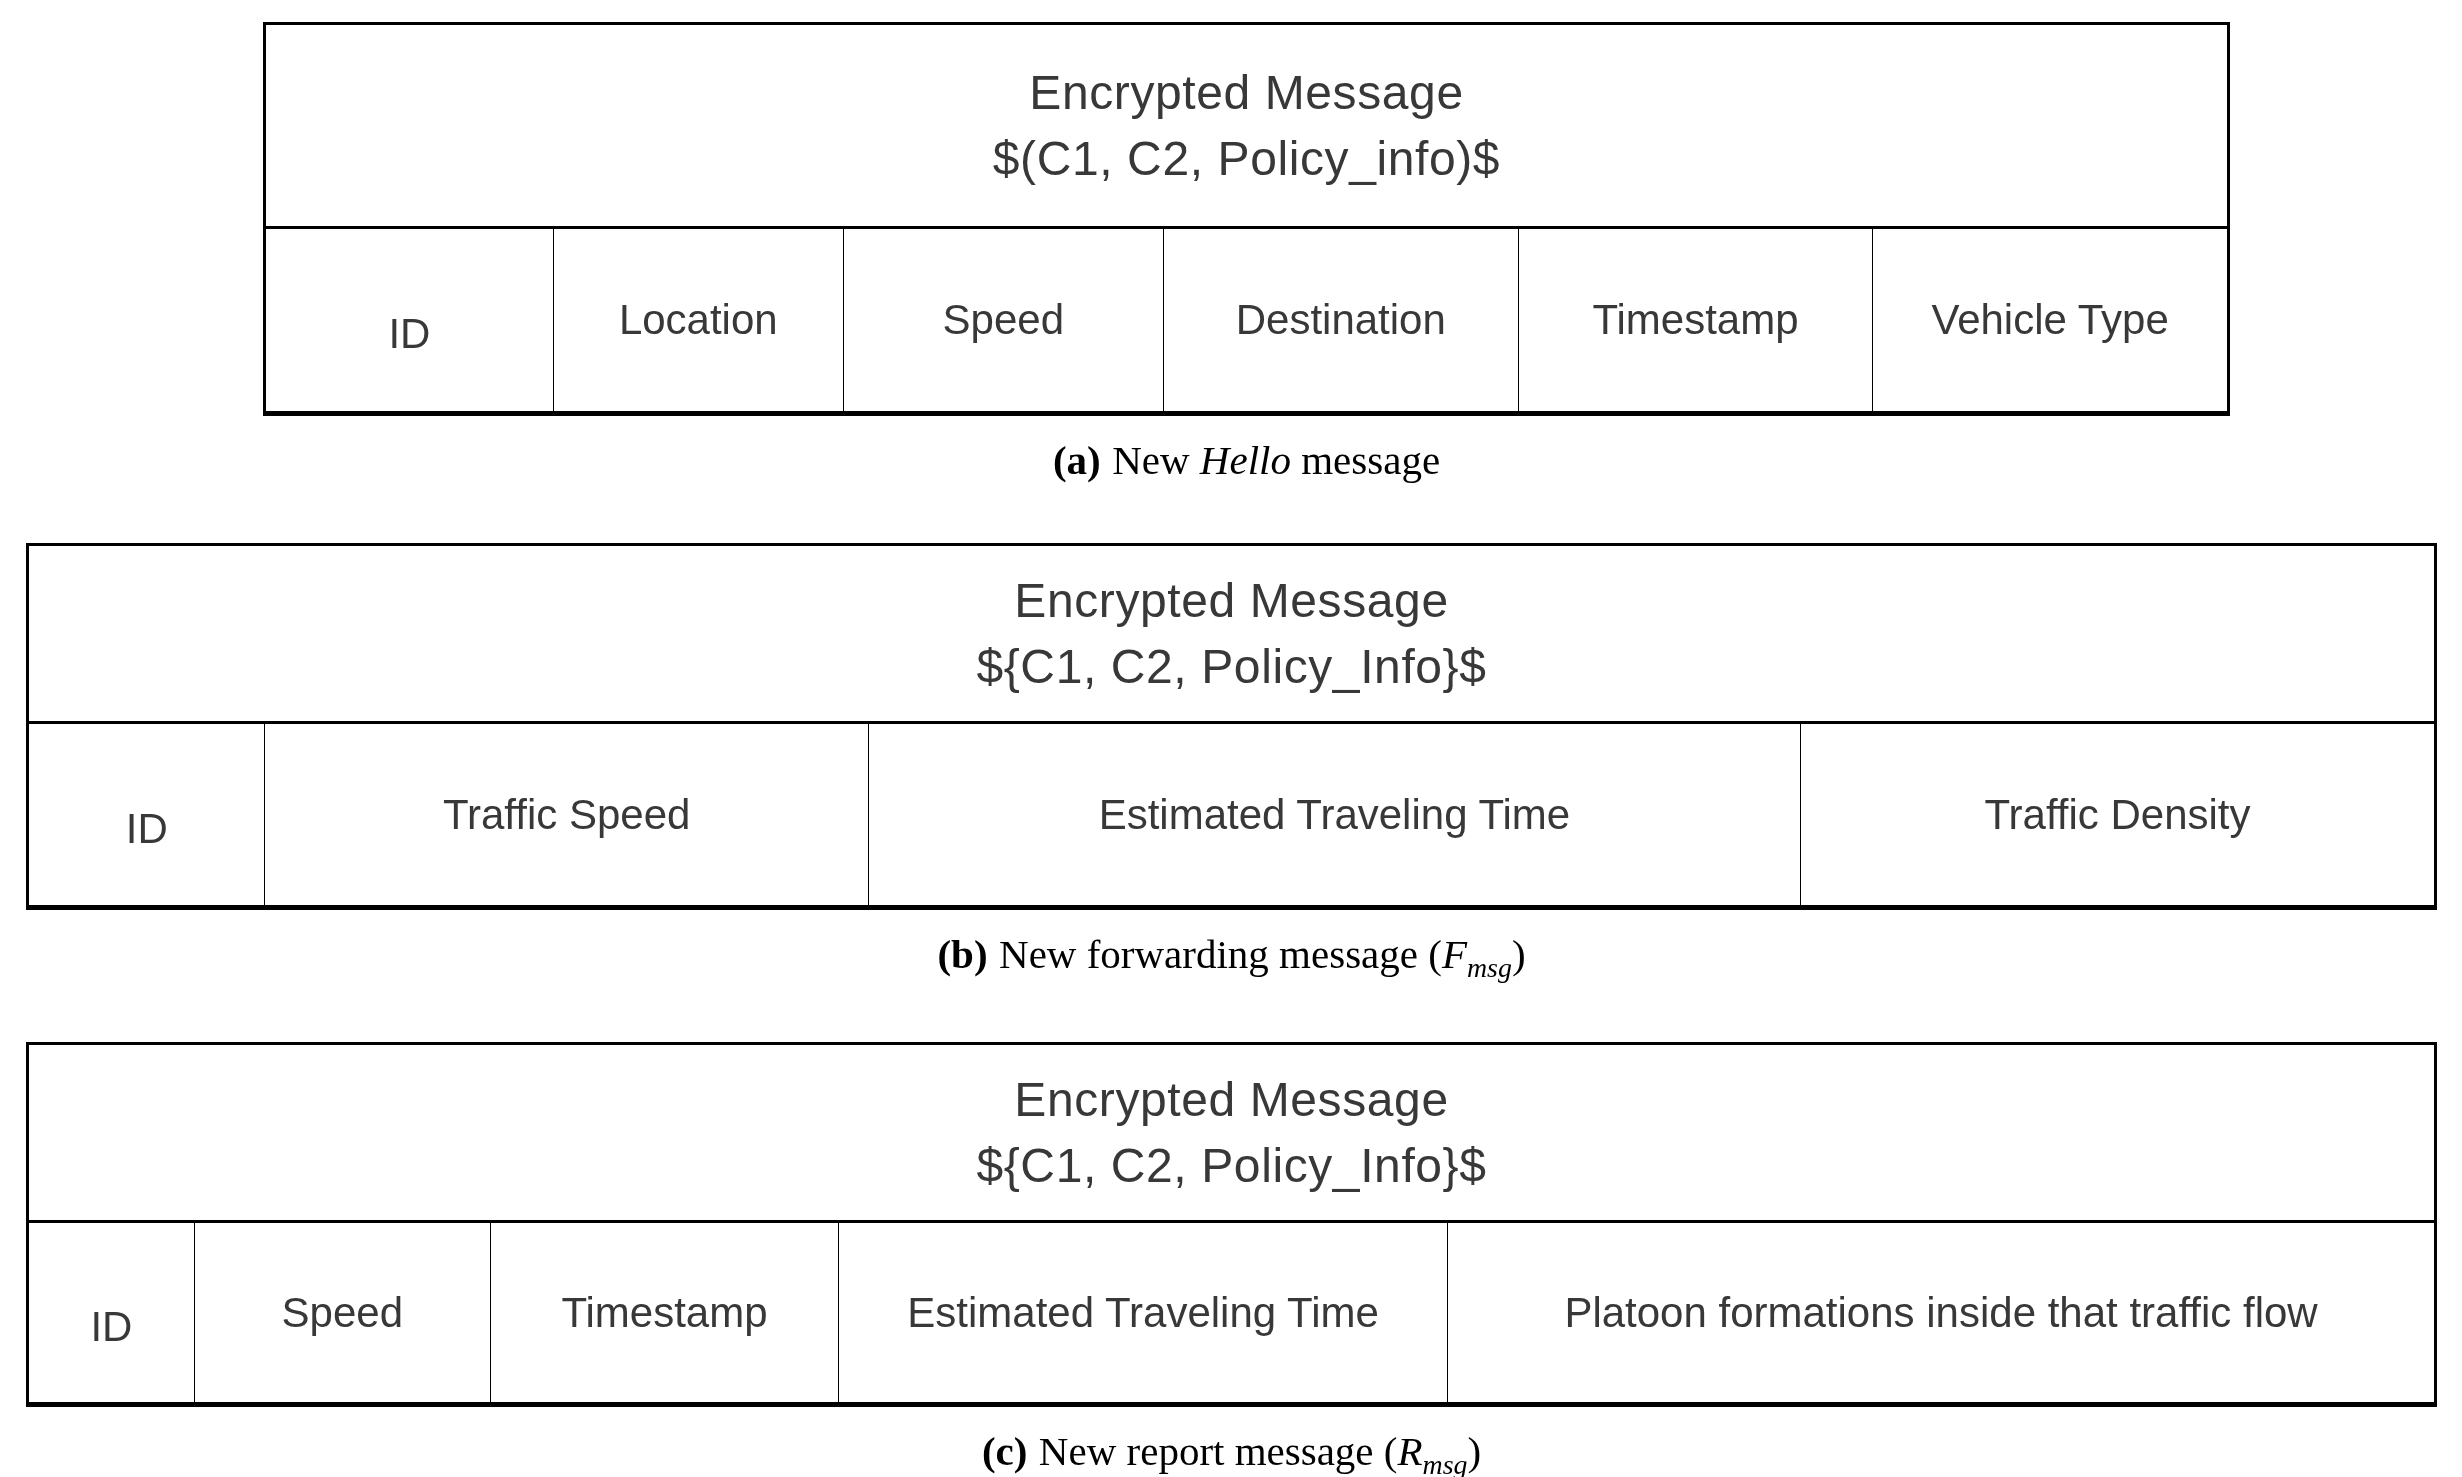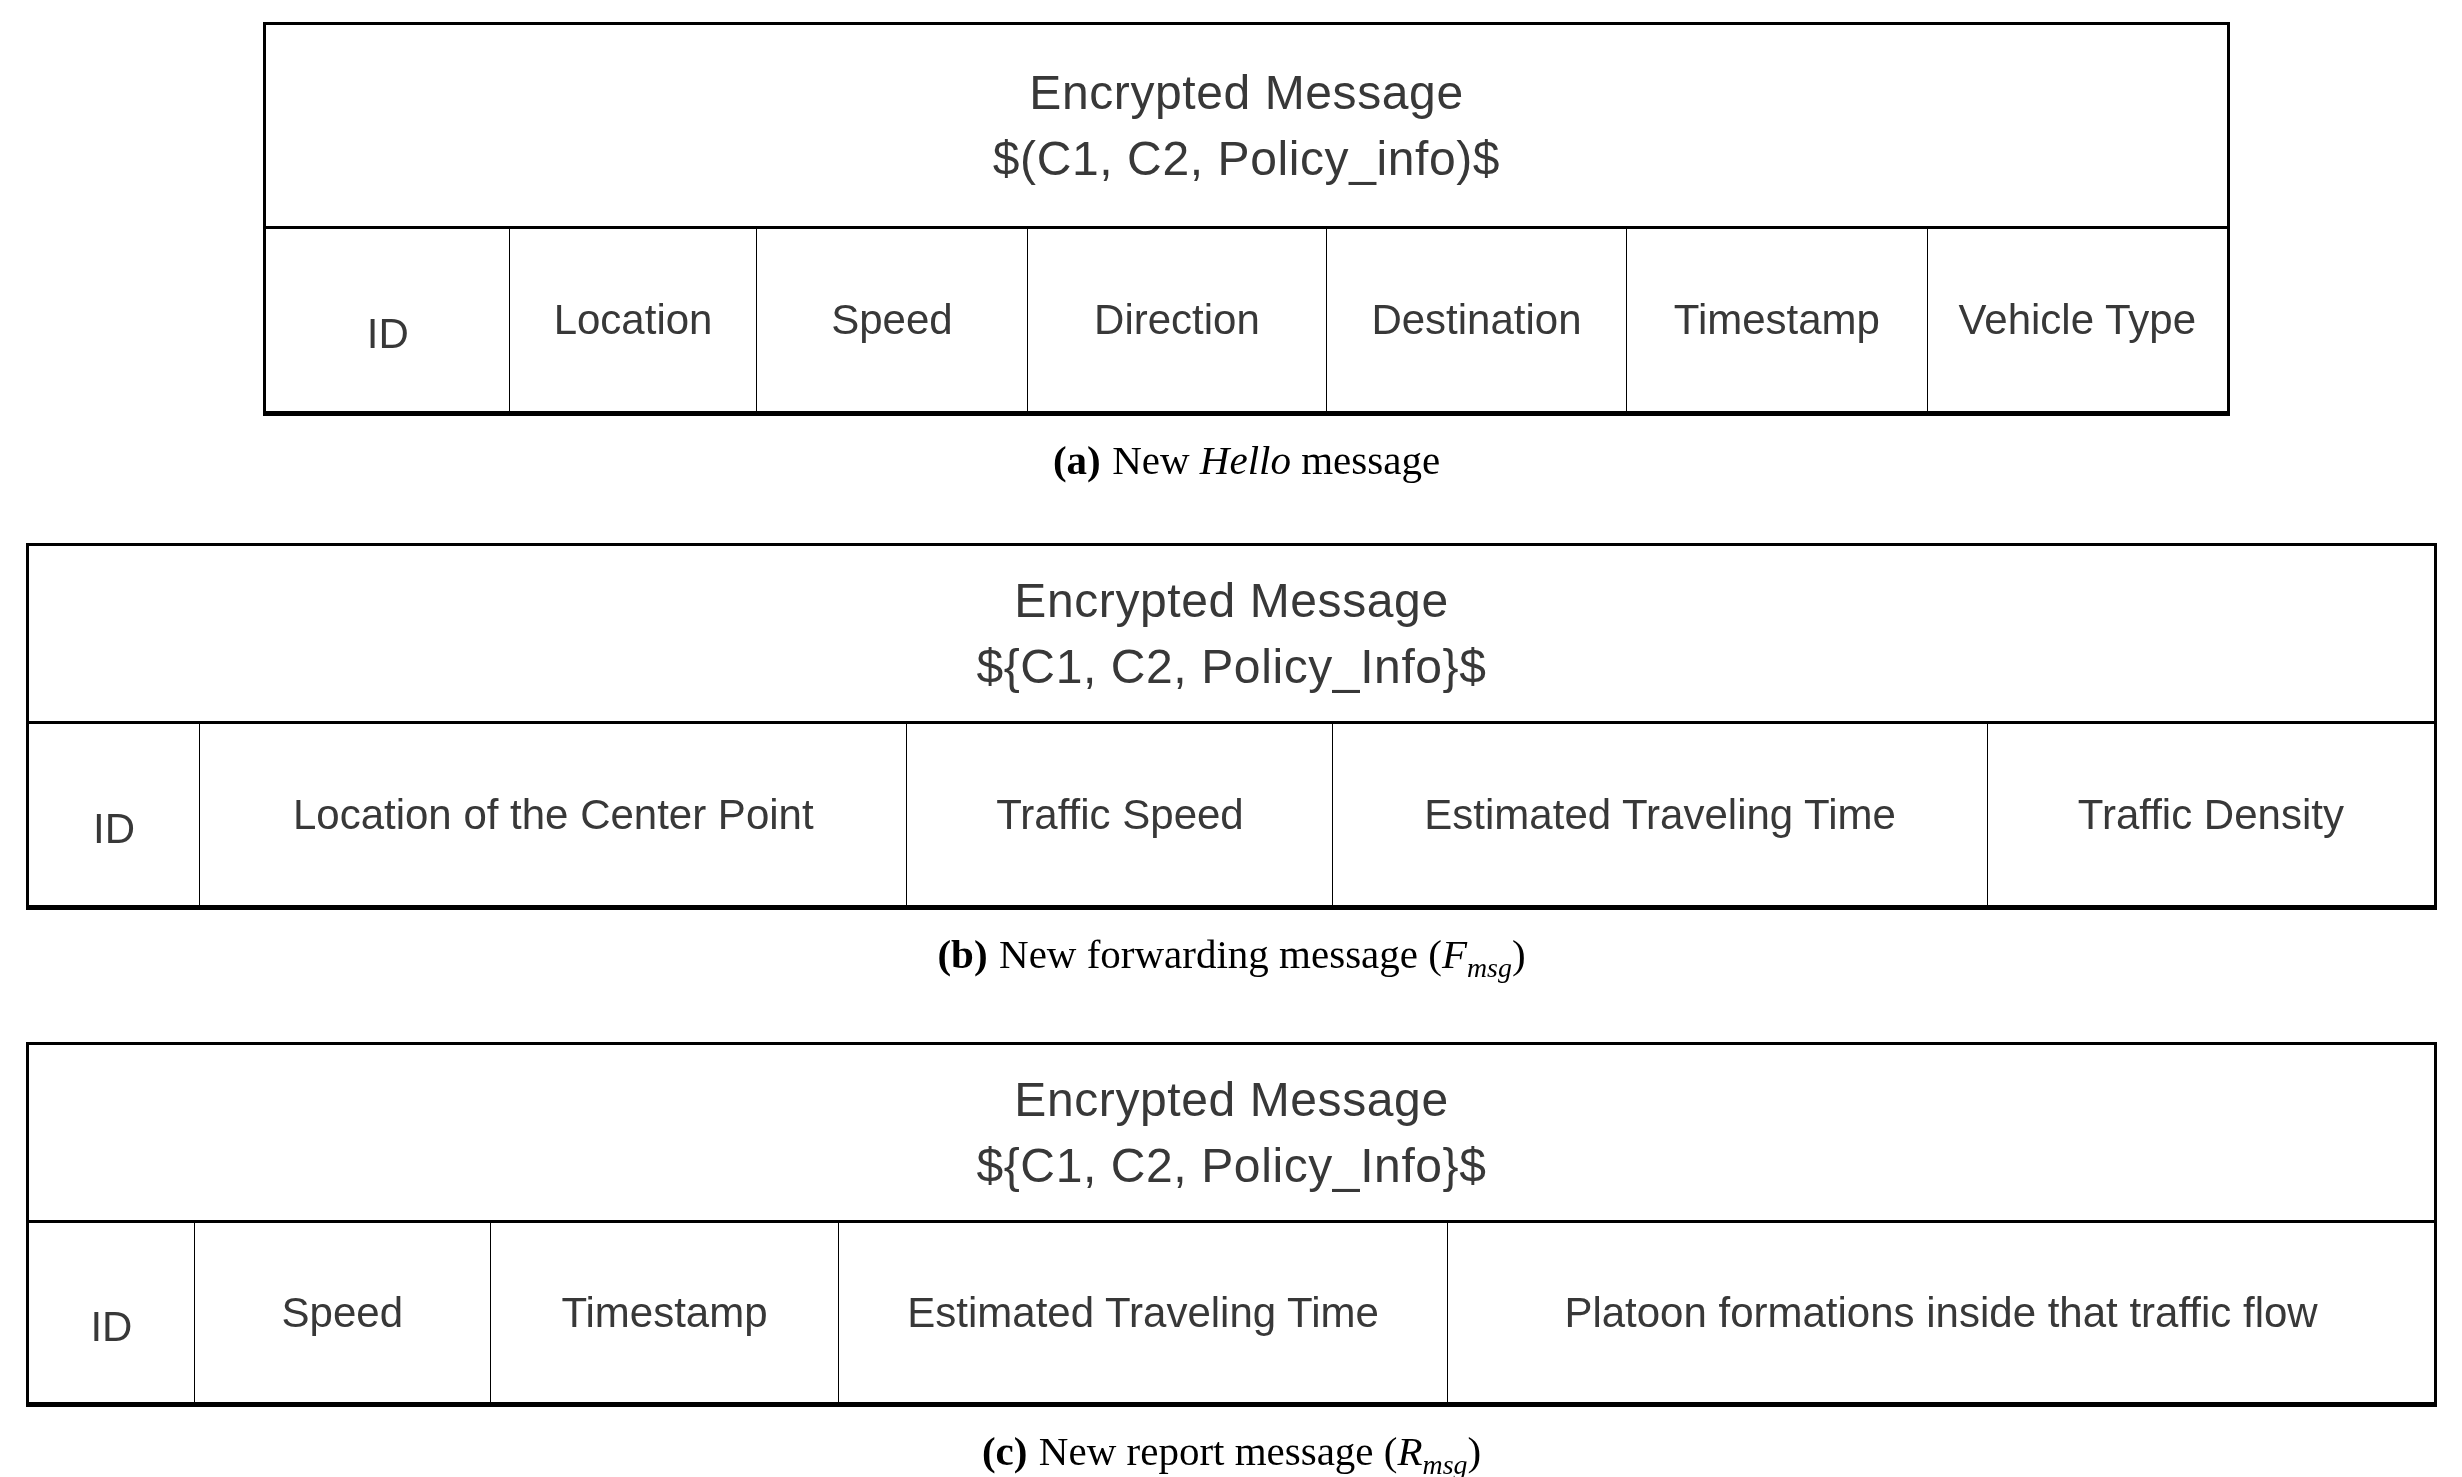--- a/index.html
+++ b/index.html
@@ -73,38 +73,36 @@
   <section class="figure fig-a">
     <div class="msg-table">
       <div class="msg-header">
         <div>Encrypted Message</div>
         <div>$(C1, C2, Policy_info)$</div>
       </div>
       <div class="msg-fields">
         <div class="cell" style="flex:12.3">ID</div>
         <div class="cell" style="flex:12.4">Location</div>
         <div class="cell" style="flex:13.8">Speed</div>
-        <div class="cell" style="flex:15.3">Direction</div>
         <div class="cell" style="flex:15.4">Destination</div>
         <div class="cell" style="flex:15.4">Timestamp</div>
         <div class="cell" style="flex:15.4">Vehicle Type</div>
       </div>
     </div>
     <p class="caption"><span class="cap-label">(a)</span><span>New </span><span class="cap-var">Hello</span><sub class="cap-sub"></sub><span> message</span></p>
   </section>
 
   <section class="figure fig-b">
     <div class="msg-table">
       <div class="msg-header">
         <div>Encrypted Message</div>
         <div>${C1, C2, Policy_Info}$</div>
       </div>
       <div class="msg-fields">
         <div class="cell" style="flex:5.6">ID</div>
-        <div class="cell" style="flex:25.8">Location of the Center Point</div>
         <div class="cell" style="flex:15.2">Traffic Speed</div>
         <div class="cell" style="flex:23.8">Estimated Traveling Time</div>
         <div class="cell" style="flex:16.0">Traffic Density</div>
       </div>
     </div>
     <p class="caption"><span class="cap-label">(b)</span><span>New forwarding message (</span><span class="cap-var">F</span><sub class="cap-sub">msg</sub><span>)</span></p>
   </section>
 
   <section class="figure fig-c">
     <div class="msg-table">

